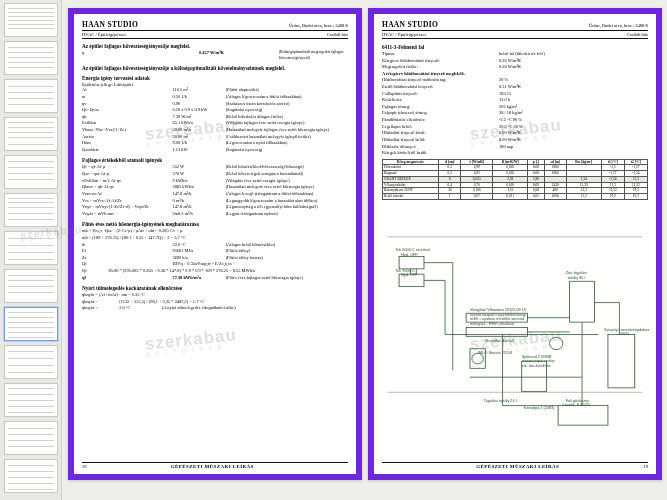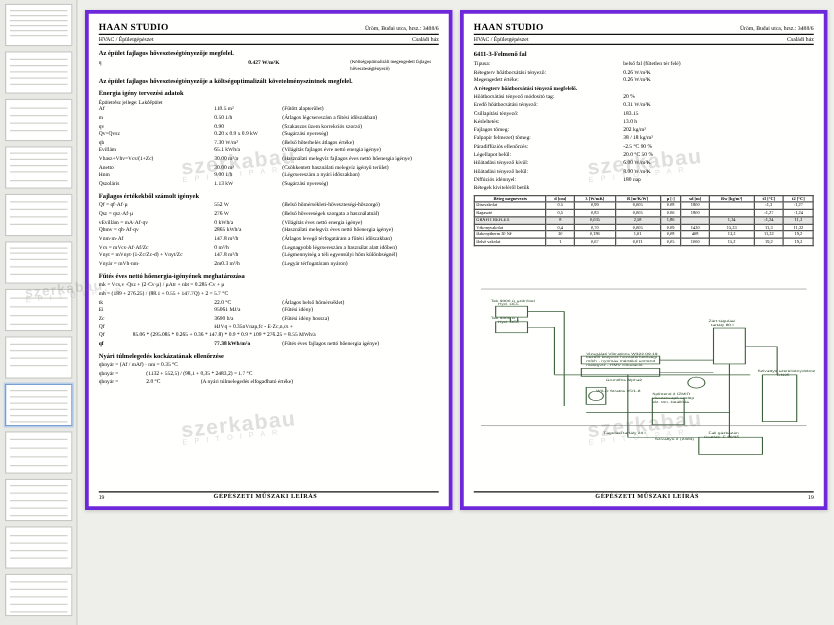--- a/index.html
+++ b/index.html
@@ -23,22 +23,22 @@
     width:54px; height:34px; margin:0 auto 4px auto;
     background:#ffffff; border:1px solid #c8c8c2;
     position:relative; overflow:hidden;
   }
   .thumb .tl { position:absolute; left:3px; right:3px; height:1px; background:#d3d3cd; }
   .thumb.sel { border:1px solid #7a9fd0; box-shadow:0 0 0 1px #b9d0ea; }
 
   
   .pages { position:absolute; left:62px; top:0; right:0; bottom:0; }
   .page {
-    position:absolute; top:8px; height:400px;
-    background:#fffffd; border:3px solid #6d28d9;
+    position:absolute; top:8px; height:472px;
+    background:#fffffd; border:6px solid #6d28d9;
     box-shadow:0 1px 3px rgba(0,0,0,.18);
     overflow:hidden;
   }
   .page.left  { left:6px;  width:294px; }
   .page.right { left:306px; width:294px; }
 
   .pg-inner { position:absolute; inset:0; padding:6px 8px 0 8px; }
 
   .hdr { border-bottom:1.2px solid #111; padding-bottom:1px; display:flex; justify-content:space-between; align-items:flex-end;}
   .hdr .studio { font-size:7.5px; font-weight:bold; letter-spacing:.3px; }

